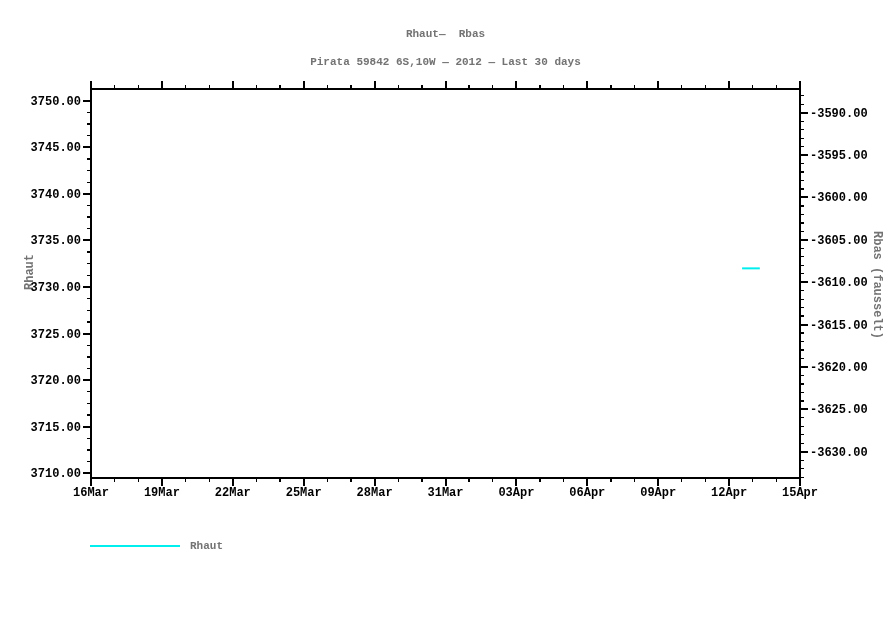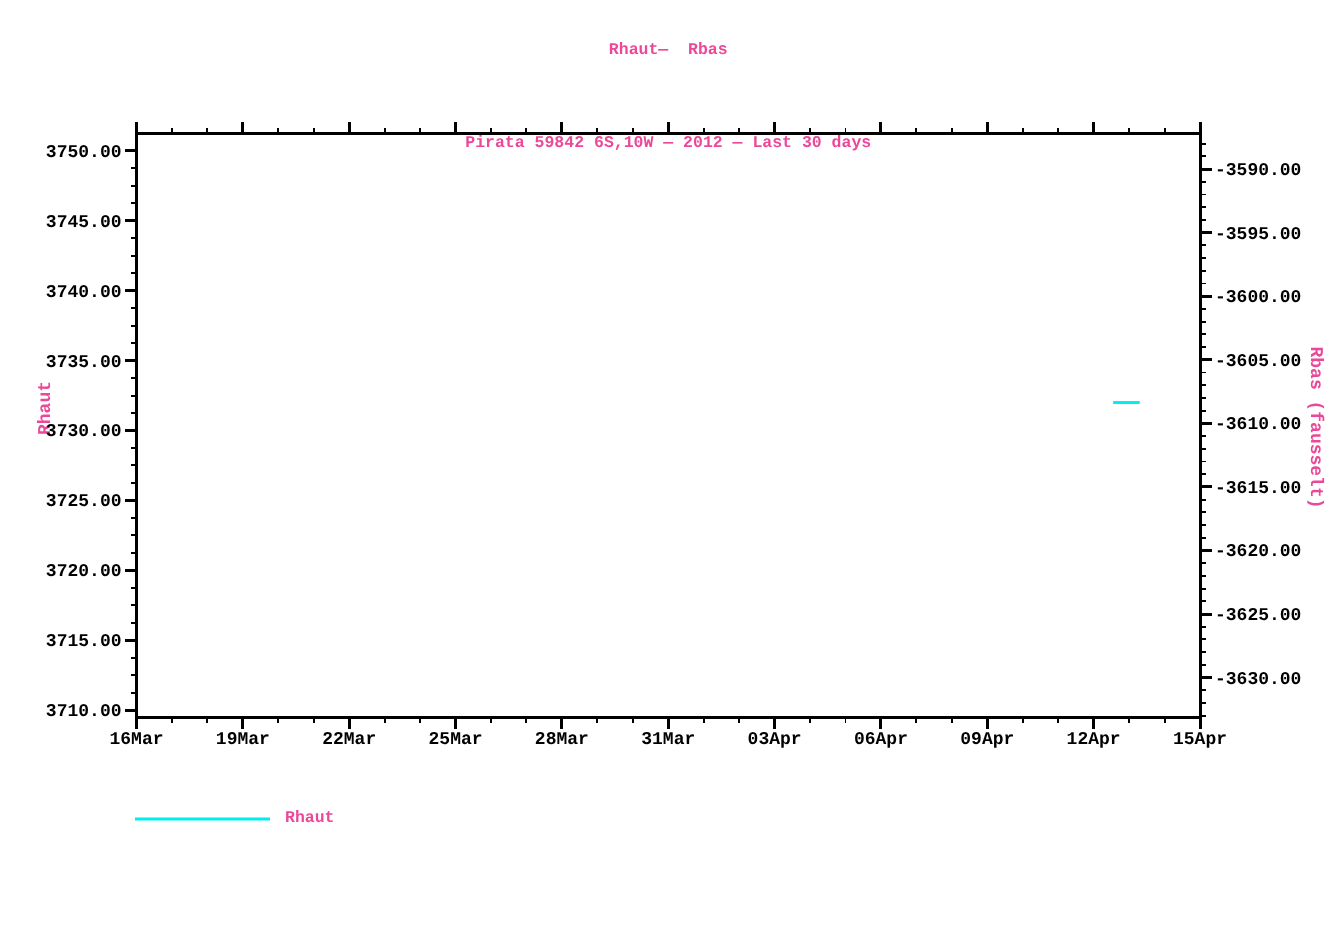--- a/index.html
+++ b/index.html
@@ -1,27 +1,27 @@
 <!DOCTYPE html>
 <html><head>
 <meta charset="utf-8">
 <style>
   html,body{margin:0;padding:0;background:#fff;}
   .page{
     position:relative;width:891px;height:630px;background:#ffffff;
     font-family:"Liberation Mono","DejaVu Sans Mono",monospace;
-    font-weight:bold;color:#ec4899;overflow:hidden;
+    font-weight:bold;color:#737373;overflow:hidden;
   }
   .title{
     position:absolute;left:0;top:28px;width:100%;text-align:center;
     font-size:11px;white-space:pre;letter-spacing:0px;
   }
   .subtitle{
     position:absolute;left:0;top:56px;width:100%;text-align:center;
-    font-size:11px;white-space:pre;margin-top:34px;
+    font-size:11px;white-space:pre;
   }
   .y-left-title{
     position:absolute;left:30px;top:272px;font-size:12px;white-space:pre;
     transform:translate(-50%,-50%) rotate(-90deg);
   }
   .y-right-title{
     position:absolute;left:877px;top:285px;font-size:12px;white-space:pre;
     transform:translate(-50%,-50%) rotate(90deg);
   }
   svg#plot-svg{position:absolute;left:0;top:0;}

